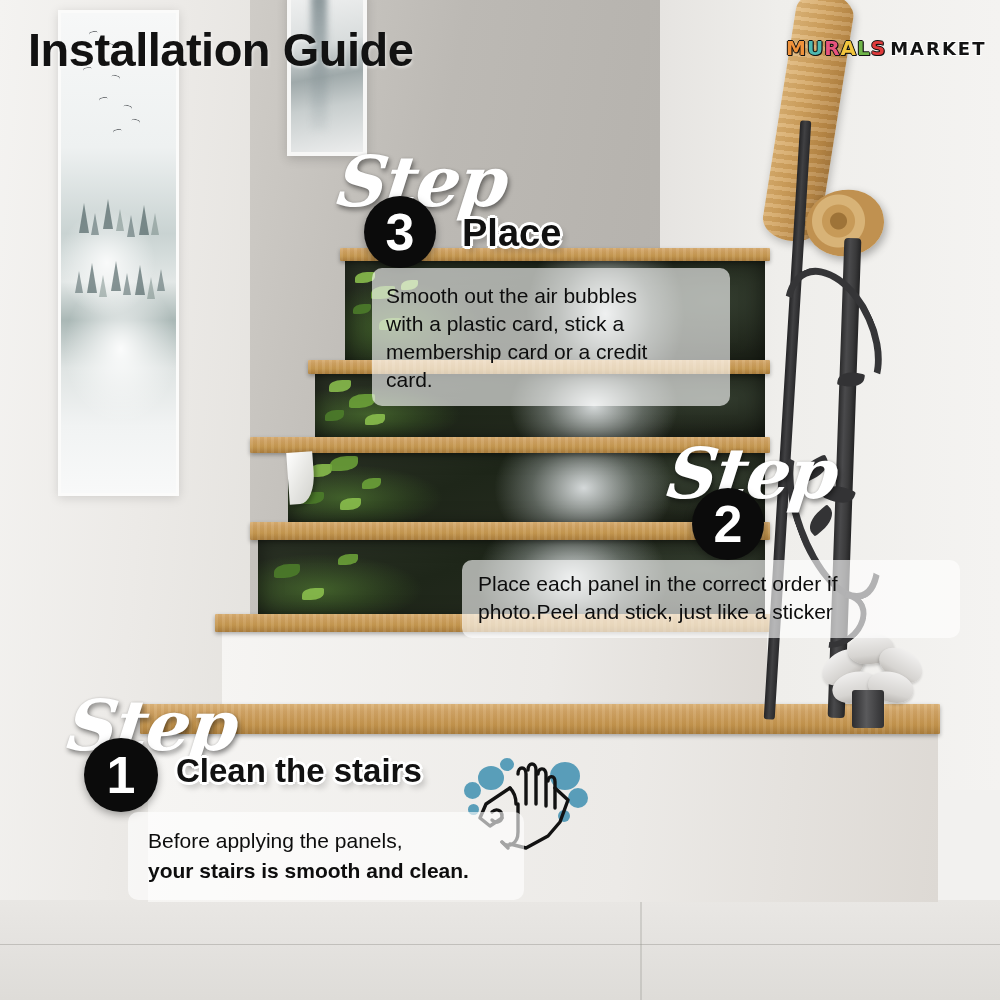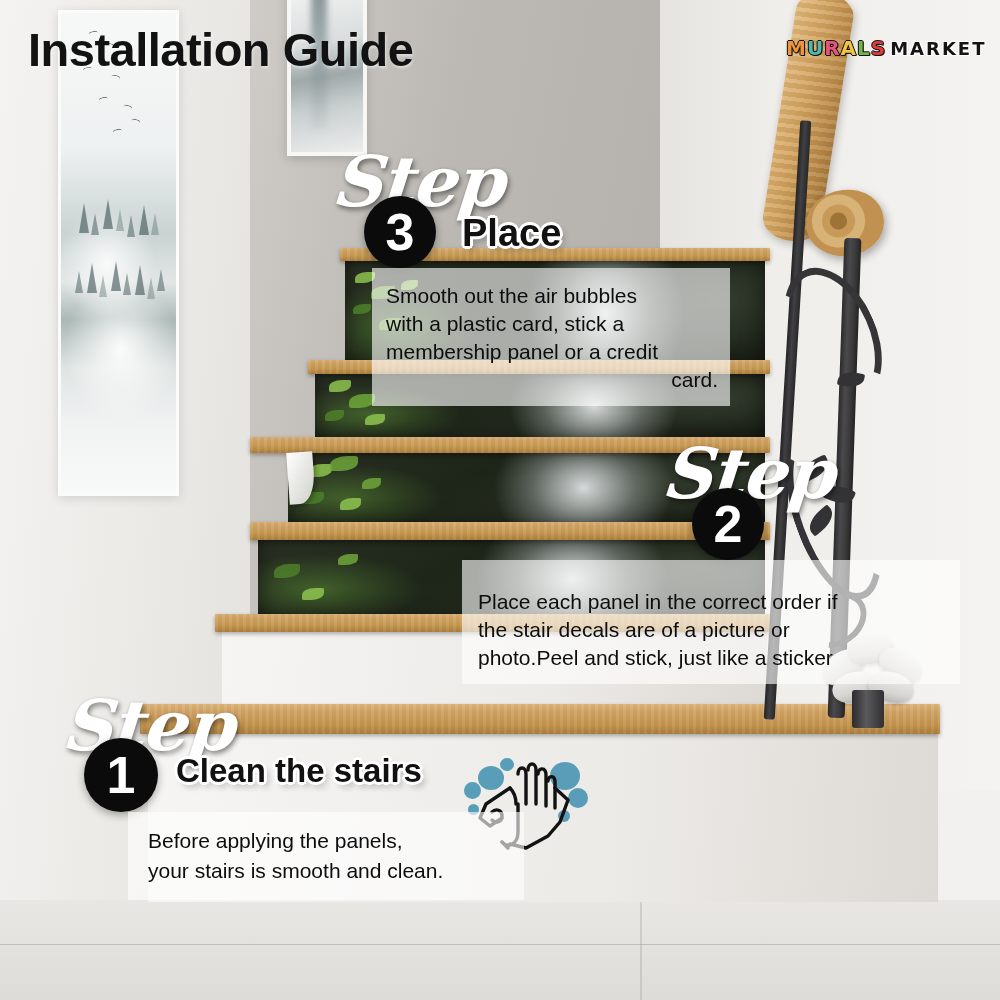--- a/index.html
+++ b/index.html
@@ -186,21 +186,21 @@
     font-family:"Liberation Sans",sans-serif;
     font-weight:700;color:#111;
     text-shadow:
       -2px -2px 0 #fff, 2px -2px 0 #fff, -2px 2px 0 #fff, 2px 2px 0 #fff,
       -3px 0 0 #fff, 3px 0 0 #fff, 0 -3px 0 #fff, 0 3px 0 #fff,
       4px 5px 6px rgba(0,0,0,.28);
   }
   .step-body{
     position:absolute;
     background:rgba(255,255,255,.62);
-    border-radius:0;
+    border-radius:10px;
     color:#0d0d0d;
     font-family:"Liberation Sans",sans-serif;
     line-height:1.33;
     box-sizing:border-box;
   }
   .step-body.justify{text-align:justify;}
   .step-body.justify > span{display:block;}
 
   
   .page-title{
@@ -341,31 +341,30 @@
   </div>
 
   <div class="step-badge">
     <div class="step-word" style="left:338px;top:140px;font-size:70px;">Step</div>
     <div class="step-circle" style="left:364px;top:196px;width:72px;height:72px;font-size:52px;">3</div>
   </div>
   <div class="step-heading" style="left:462px;top:212px;font-size:38px;">Place</div>
   <div class="step-body justify" style="left:372px;top:268px;width:358px;padding:14px 12px 12px 14px;font-size:21px;">
     <span>Smooth out the air bubbles</span>
     <span>with a plastic card, stick a</span>
-    <span>membership panel or a credit</span>
-    <span style="text-align:right;">card.</span>
+    <span>membership card or a credit</span>
+    <span style="text-align:left;">card.</span>
   </div>
 
   <div class="step-badge">
     <div class="step-word" style="left:668px;top:432px;font-size:70px;">Step</div>
     <div class="step-circle" style="left:692px;top:488px;width:72px;height:72px;font-size:52px;">2</div>
   </div>
-  <div class="step-body justify" style="left:462px;top:560px;width:498px;padding:28px 14px 12px 16px;font-size:21px;">
+  <div class="step-body justify" style="left:462px;top:560px;width:498px;padding:10px 14px 12px 16px;font-size:21px;">
     <span>Place each panel in the correct order if</span>
-    <span>the stair decals are of a picture or</span>
     <span style="text-align:left;">photo.Peel and stick, just like a sticker</span>
   </div>
 
   <div class="step-badge">
     <div class="step-word" style="left:68px;top:684px;font-size:70px;">Step</div>
     <div class="step-circle" style="left:84px;top:738px;width:74px;height:74px;font-size:52px;">1</div>
   </div>
   <div class="step-heading" style="left:176px;top:752px;font-size:33px;">Clean the stairs</div>
 
   <div class="clean-icon">
@@ -387,16 +386,16 @@
         <path d="M48 40 L24 56 L18 70 L28 78 L40 70"></path>
         <path d="M48 40 C52 44 54 50 54 56"></path>
         <path d="M30 64 C34 60 40 62 40 68 C40 74 34 76 30 72"></path>
         <path d="M40 94 L46 100"></path>
       </g>
     </svg>
   </div>
 
   <div class="step-body" style="left:128px;top:812px;width:396px;padding:14px 16px 14px 20px;font-size:21px;line-height:1.42;">
     <span style="display:block;">Before applying the panels,</span>
-    <span style="display:block;">your stairs is smooth and clean.</span>
+    <span style="display:block;font-weight:bold;">your stairs is smooth and clean.</span>
   </div>
 
 </div>
 
 </body></html>

